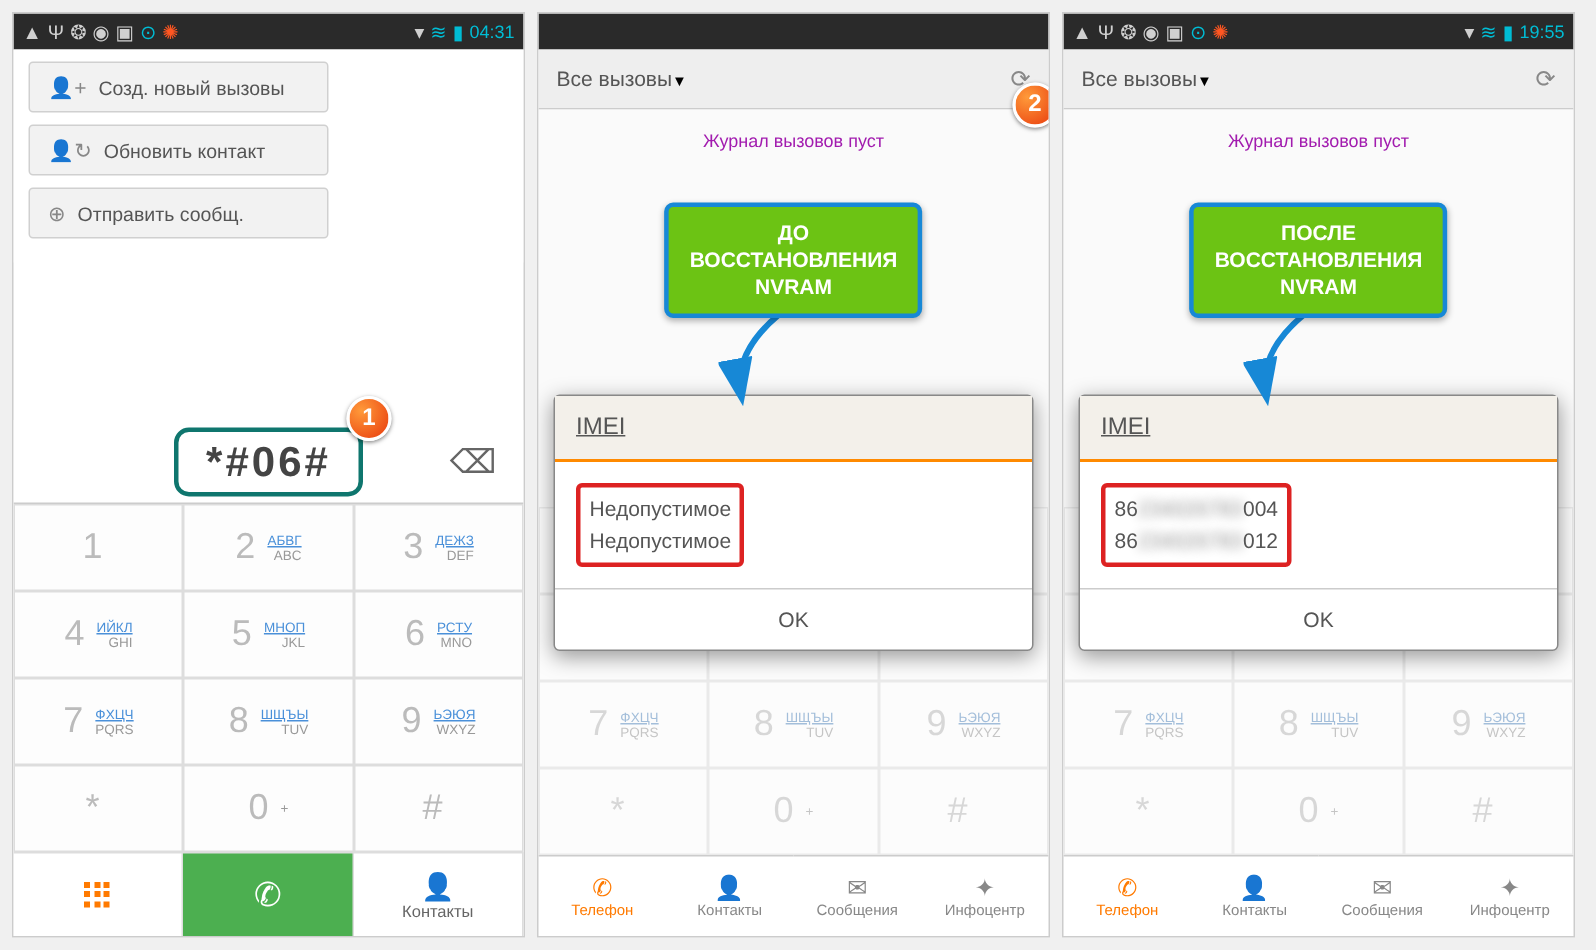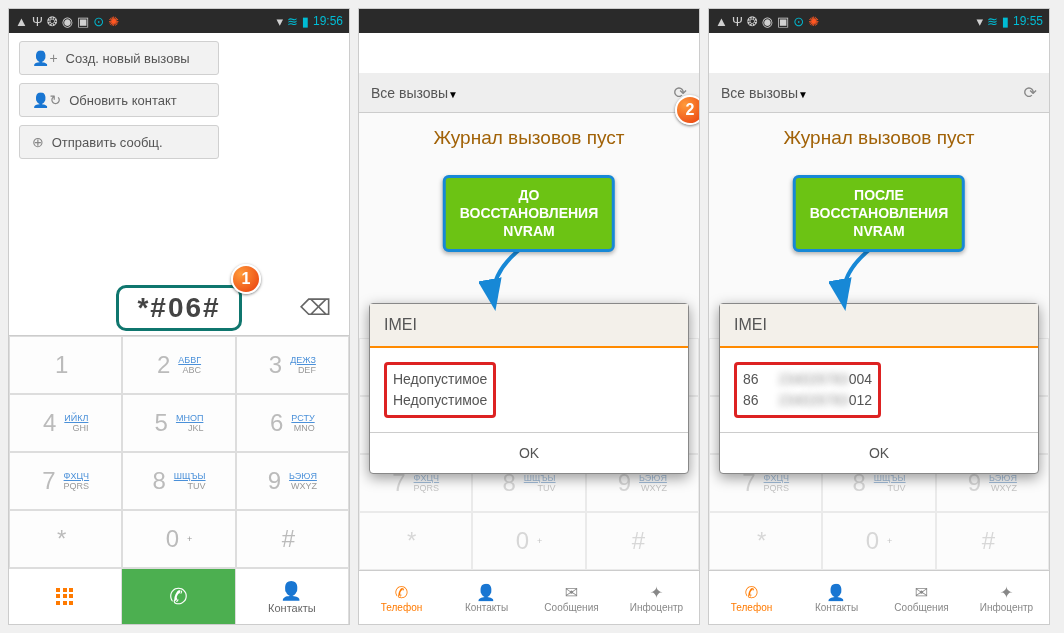--- a/index.html
+++ b/index.html
@@ -25,58 +25,58 @@
   .key .cyr { font-size: 9px; color: #4a90d9; text-decoration: underline; }
   .bottom-bar { display: grid; grid-template-columns: repeat(3,1fr); height: 56px; }
   .bottom-tab { display: flex; flex-direction: column; align-items: center; justify-content: center; font-size: 11px; color: #666; border-top:1px solid #ddd; border-right:1px solid #ddd;}
   .bottom-tab.call { background: #4caf50; color: #fff; font-size: 22px; }
   .bottom-tab.dialpad-t { background:#fff;}
   .dialpad-dots { width:18px;height:18px; display:grid; grid-template-columns:repeat(3,1fr); gap:2px;}
   .dialpad-dots span{background:#ff7a00;width:4px;height:4px;}
   .marker { position: absolute; width: 30px; height: 30px; border-radius: 15px; background: radial-gradient(circle at 30% 30%, #ff9a3a, #e83a0c); color:#fff; font-weight:bold; font-size:16px; display:flex;align-items:center;justify-content:center; border:2px solid #fff; box-shadow:0 1px 3px rgba(0,0,0,.5);}
 
   
-  .gray-header { height: 40px; background: #eee; display:flex; align-items:center; padding:16px 12px; justify-content:space-between; border-bottom:1px solid #ccc;margin-top:40px;}
+  .gray-header { height: 40px; background: #eee; display:flex; align-items:center; padding:16px 12px; justify-content:space-between; border-bottom:1px solid #ccc;}
   .gray-header .lbl { font-size:14px; color:#555;}
   .gray-header .dd { font-size:10px;}
   .menu-icon { font-size:16px; color:#888;}
   .body-faded { flex:1; position:relative; background:#fafafa;}
-  .empty-msg { text-align:center; font-size:19px; color:#a16207; padding:14px 0;}
+  .empty-msg { text-align:center; font-size:12px; color:#a21caf; padding:14px 0;}
   .green-callout { position:absolute; left:50%; transform:translateX(-50%); top:62px; background:#6cc314; border:3px solid #1788d6; border-radius:6px; padding:8px 14px; color:#fff; font-weight:bold; font-size:14px; text-align:center; line-height:1.3; z-index:5; box-shadow:0 2px 4px rgba(0,0,0,.3);}
   .arrow-svg { position:absolute; z-index:4;}
   .imei-dialog { position:absolute; left:10px; right:10px; top:190px; background:#fff; border:1px solid #888; border-radius:4px; box-shadow:0 4px 14px rgba(0,0,0,.4); z-index:3;}
-  .imei-dialog .title { padding:12px 14px; font-size:16px; color:#555; border-bottom:2px solid #ff8a00; background:#f3f0ea;}
+  .imei-dialog .title { padding:12px 14px; font-size:16px; color:#555; border-bottom:2px solid #ff8a00; background:#f3f0ea;text-decoration:underline;}
   .imei-dialog .content { padding:14px; font-size:14px; color:#555; line-height:1.5; position:relative;}
   .imei-dialog .content .redbox { border:3px solid #d22; border-radius:4px; padding:4px 6px; display:inline-block;}
   .imei-dialog .ok { text-align:center; padding:12px; font-size:14px; color:#555; border-top:1px solid #ccc;}
   .keypad-faded { filter: grayscale(.3) opacity(.55); pointer-events:none;}
   .bottom-bar4 { display:grid; grid-template-columns:repeat(4,1fr); height:54px;}
   .bottom-bar4 .tab4 { display:flex; flex-direction:column; align-items:center; justify-content:center; font-size:10px; color:#888; border-top:1px solid #ccc;}
   .bottom-bar4 .tab4.active { color:#ff7a00;}
-  .blur { color:transparent; text-shadow:0 0 7px #888;margin-left:20px;}
+  .blur { color:transparent; text-shadow:0 0 7px #888;}
 </style>
 </head>
 <body>
 
 <div class="phone">
   <div class="status-bar">
     <div class="status-left">
       <span class="sicon">▲</span>
       <span class="sicon">Ψ</span>
       <span class="sicon">❂</span>
       <span class="sicon">◉</span>
       <span class="sicon">▣</span>
       <span class="sicon blue">⊙</span>
       <span class="sicon orange">✺</span>
     </div>
     <div class="status-right">
       <span class="sicon">▾</span>
       <span class="sicon blue">≋</span>
       <span class="sicon blue">▮</span>
-      <span class="clock">19:56</span>
+      <span class="clock">04:31</span>
     </div>
   </div>
   <div class="contact-actions">
     <div class="chip">
       <span class="cicon">👤+</span>
       <span>Созд. новый вызовы</span>
     </div>
     <div class="chip">
       <span class="cicon">👤↻</span>
       <span>Обновить контакт</span>

